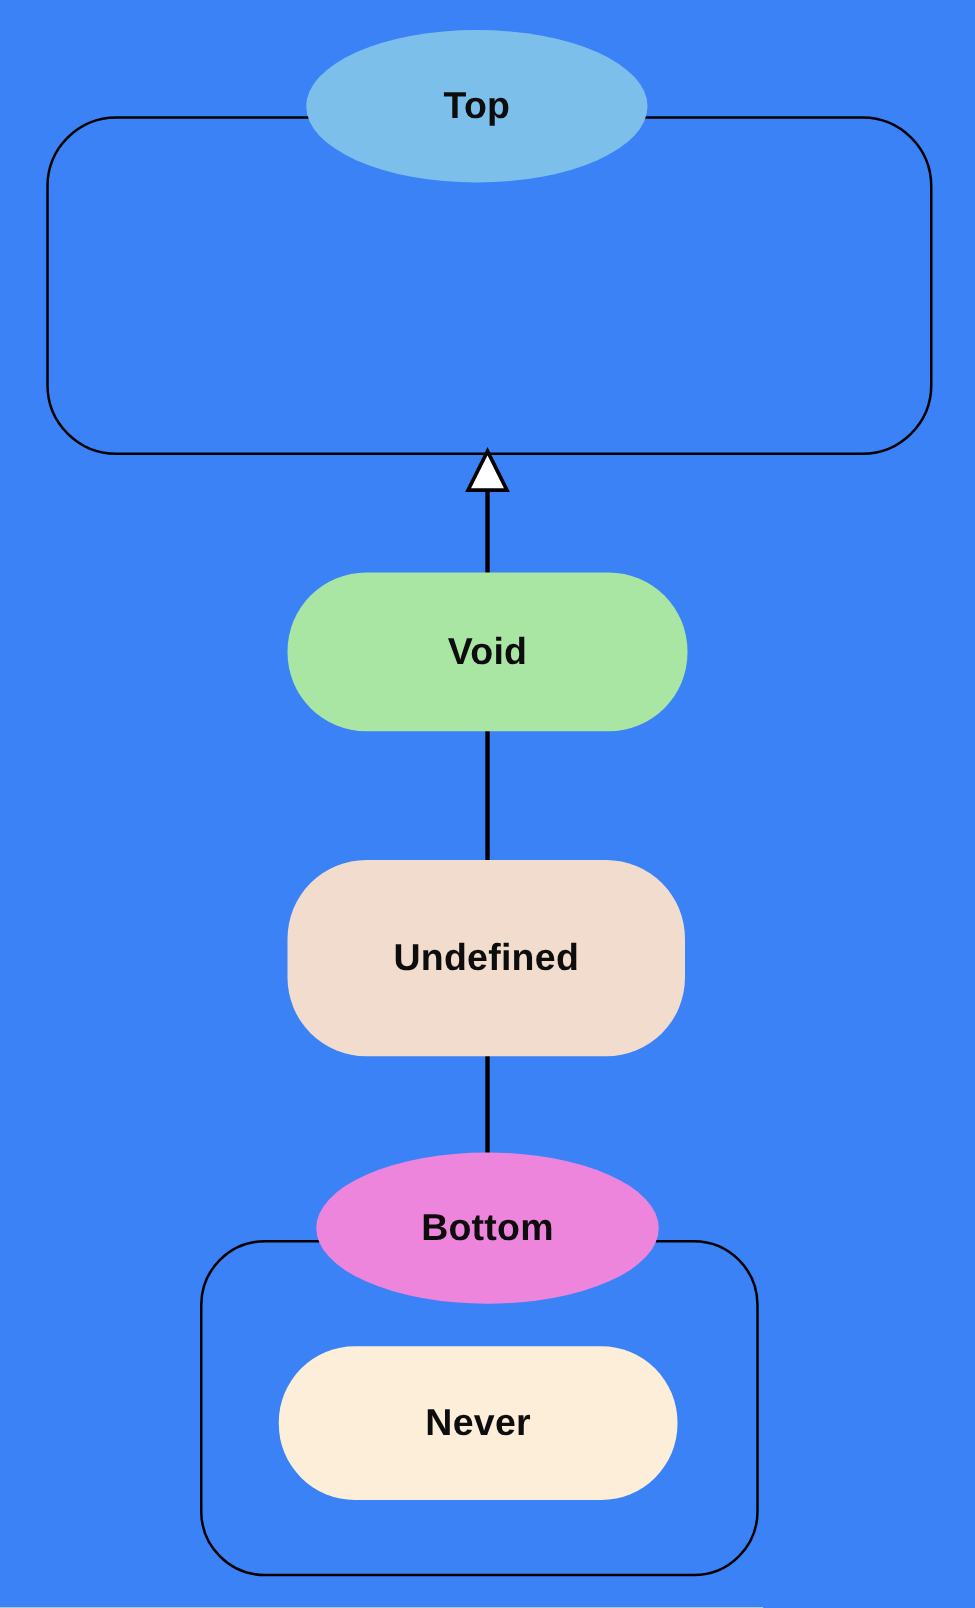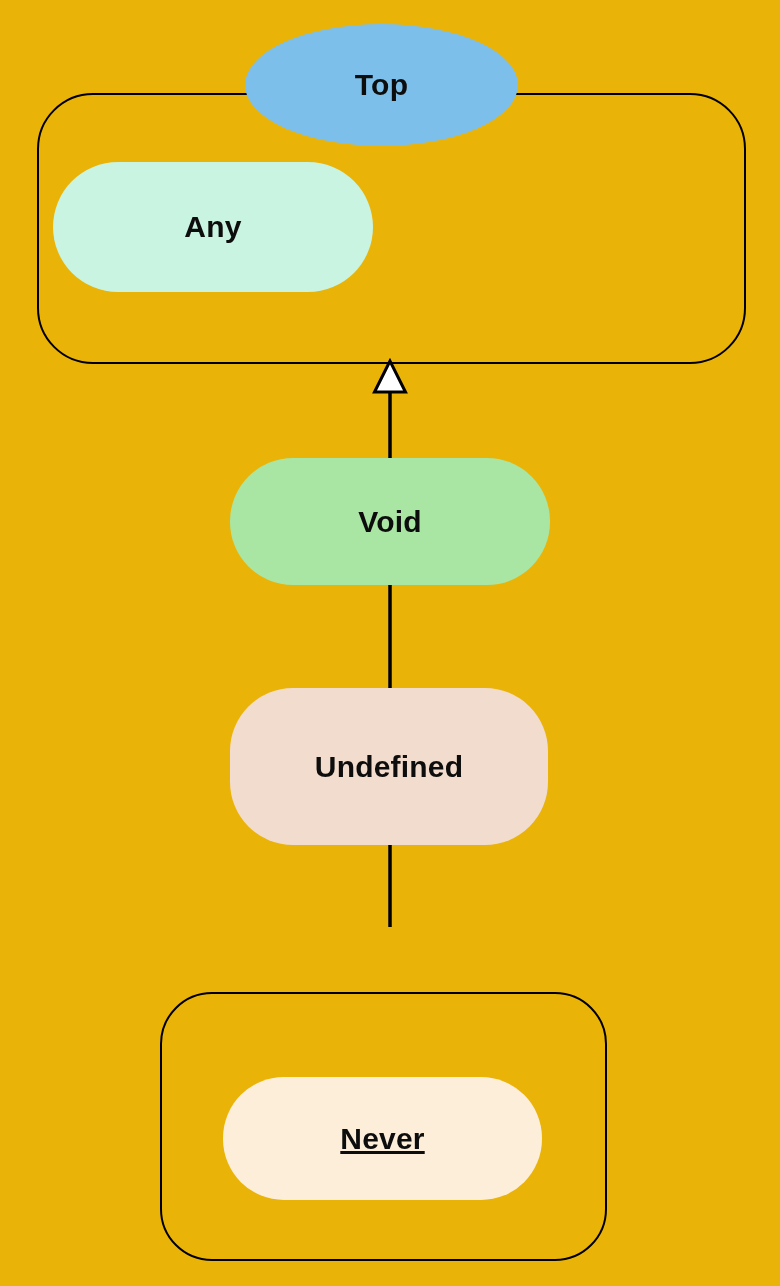--- a/index.html
+++ b/index.html
@@ -5,21 +5,21 @@
   html, body {
     margin: 0;
     padding: 0;
     background: #ffffff;
     font-family: "Liberation Sans", sans-serif;
   }
   .canvas {
     position: relative;
     width: 780px;
     height: 1286px;
-    background: #eab308;
+    background: #3b82f6;
     overflow: hidden;
   }
   .connectors {
     position: absolute;
     left: 0;
     top: 0;
     z-index: 1;
   }
   .group-box {
     position: absolute;
@@ -52,21 +52,21 @@
     color: #0d0d0d;
     letter-spacing: 0.2px;
   }
   .ellipse { border-radius: 50%; }
   .node-top       { left: 245px; top: 24px;   width: 273px; height: 122px; }
   .node-any       { left: 53px;  top: 162px;  width: 320px; height: 130px; border-radius: 65px; }
   .node-unknown   { left: 393px; top: 161px;  width: 319px; height: 131px; border-radius: 65px; }
   .node-void      { left: 230px; top: 458px;  width: 320px; height: 127px; border-radius: 63px; }
   .node-undefined { left: 230px; top: 688px;  width: 318px; height: 157px; border-radius: 63px; }
   .node-bottom    { left: 253px; top: 922px;  width: 274px; height: 121px; }
-  .node-never     { left: 223px; top: 1077px; width: 319px; height: 123px; border-radius: 61px; text-decoration: underline; }
+  .node-never     { left: 223px; top: 1077px; width: 319px; height: 123px; border-radius: 61px; }
 </style>
 </head>
 <body>
 
 <div class="canvas">
 
   <svg class="connectors" width="780" height="1286" viewBox="0 0 780 1286">
 
     <line x1="390" y1="390" x2="390" y2="461" stroke="#000000" stroke-width="3.5"></line>
     <polygon points="390,361 374.5,392 405.5,392" fill="#ffffff" stroke="#000000" stroke-width="3"></polygon>
@@ -76,31 +76,31 @@
     <line x1="390" y1="813" x2="390" y2="927" stroke="#000000" stroke-width="3.5"></line>
   </svg>
 
   <div class="group-box group-top"></div>
   <div class="group-box group-bottom"></div>
 
   <div class="node ellipse node-top" style="background-color: rgb(125, 191, 235);">
     <span>Top</span>
   </div>
 
-  <div class="node node-any" style="background-color: rgb(200, 244, 225);">
-    <span>Any</span>
-  </div>
 
 
   <div class="node node-void" style="background-color: rgb(169, 230, 163); text-align: right;">
     <span>Void</span>
   </div>
 
   <div class="node node-undefined" style="background-color: rgb(242, 220, 205);">
     <span>Undefined</span>
   </div>
 
+  <div class="node ellipse node-bottom" style="background-color: rgb(238, 133, 220);">
+    <span>Bottom</span>
+  </div>
 
   <div class="node node-never" style="background-color: rgb(253, 238, 218);">
     <span>Never</span>
   </div>
 
 </div>
 
 </body></html>

